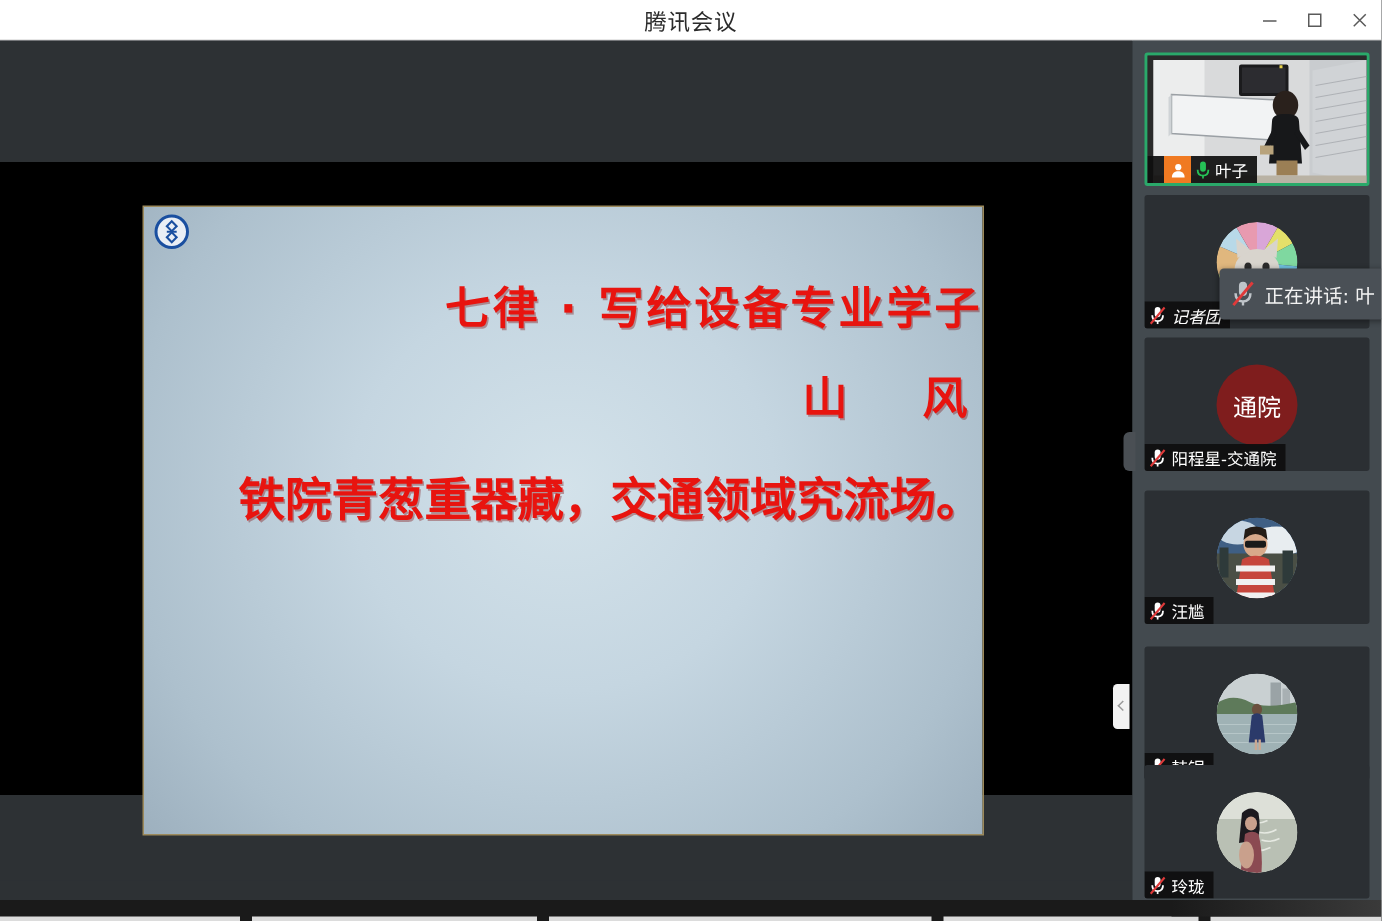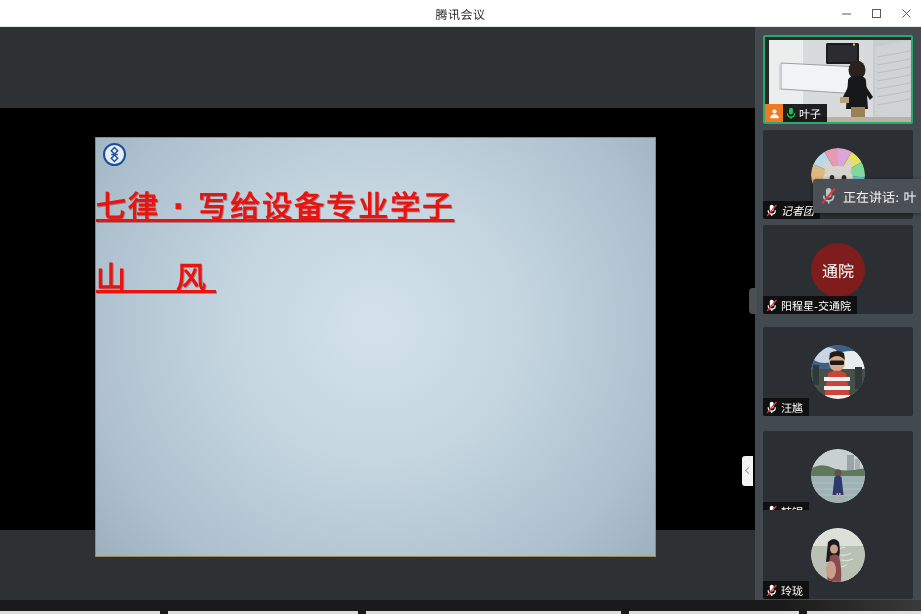--- a/index.html
+++ b/index.html
@@ -31,21 +31,21 @@
     width: 921px;
     height: 27px;
     background: #ffffff;
     border-bottom: 1px solid #e6e6e6;
     display: flex;
     align-items: center;
     justify-content: center;
     box-sizing: border-box;
   }
   .titlebar-title {
-    font-size: 12px;
+    font-size: 15px;
     color: #2b2b2b;
     letter-spacing: .5px;
     font-family: "DejaVu Sans", "Liberation Sans", sans-serif;
   }
   .win-controls {
     position: absolute;
     right: 0; top: 0;
     height: 27px;
     display: flex;
     align-items: center;
@@ -108,36 +108,35 @@
   }
   .slide-logo .knot {
     position: absolute;
     left: 5px; top: 5px;
     width: 13px; height: 13px;
   }
   .slide-body {
     position: absolute;
     left: 0; right: 0;
     top: 52px;
-    text-align: left;
+    text-align: right;
     color: #e8140f;
     font-family: "DejaVu Sans", "Liberation Sans", sans-serif;
     font-weight: bold;
-    text-decoration: underline;
   }
   .poem-title {
     font-size: 30px;
     letter-spacing: 2px;
     line-height: 1.15;
     text-shadow: 1px 1px 0 rgba(120,0,0,.35);
   }
   .poem-author {
     font-size: 30px;
     letter-spacing: 10px;
-    margin-top: 28px;
+    margin-top: 16px;
     text-shadow: 1px 1px 0 rgba(120,0,0,.35);
   }
   .poem-lines { margin-top: 22px; }
   .poem-line {
     font-size: 31px;
     letter-spacing: 0px;
     line-height: 1.8;
     white-space: nowrap;
     text-shadow: 1px 1px 0 rgba(120,0,0,.35);
   }
@@ -224,21 +223,21 @@
     display: flex;
     align-items: center;
     gap: 3px;
     padding: 0 6px 0 3px;
     background: rgba(14,14,14,.92);
     color: #ffffff;
     font-size: 11px;
     white-space: nowrap;
     font-family: "DejaVu Sans", "Liberation Sans", sans-serif;
   }
-  .nameplate.badge-left { padding-left: 0; }
+  .nameplate.badge-left { padding-left: 11px; }
   .np-badge {
     width: 18px; height: 18px;
     background: #f07a22;
     display: flex;
     align-items: center;
     justify-content: center;
     flex: 0 0 auto;
   }
 
   
@@ -323,20 +322,21 @@
             <rect x="6.8" y="6.8" width="4.6" height="4.6" transform="rotate(45 6.5 6.5)"></rect>
             <path d="M3.2 6.5 h6.6"></path>
           </g>
         </svg>
       </div>
 
       <div class="slide-body">
         <div class="poem-title">七律 · 写给设备专业学子</div>
         <div class="poem-author">山　风</div>
         <div class="poem-lines">
+          <div class="poem-line">铁院青葱重器藏，交通领域究流场。</div>
         </div>
       </div>
     </div>
 
     <div class="canvas-handle"></div>
 
   </div>
 
   <div class="panel-handle"></div>
 

